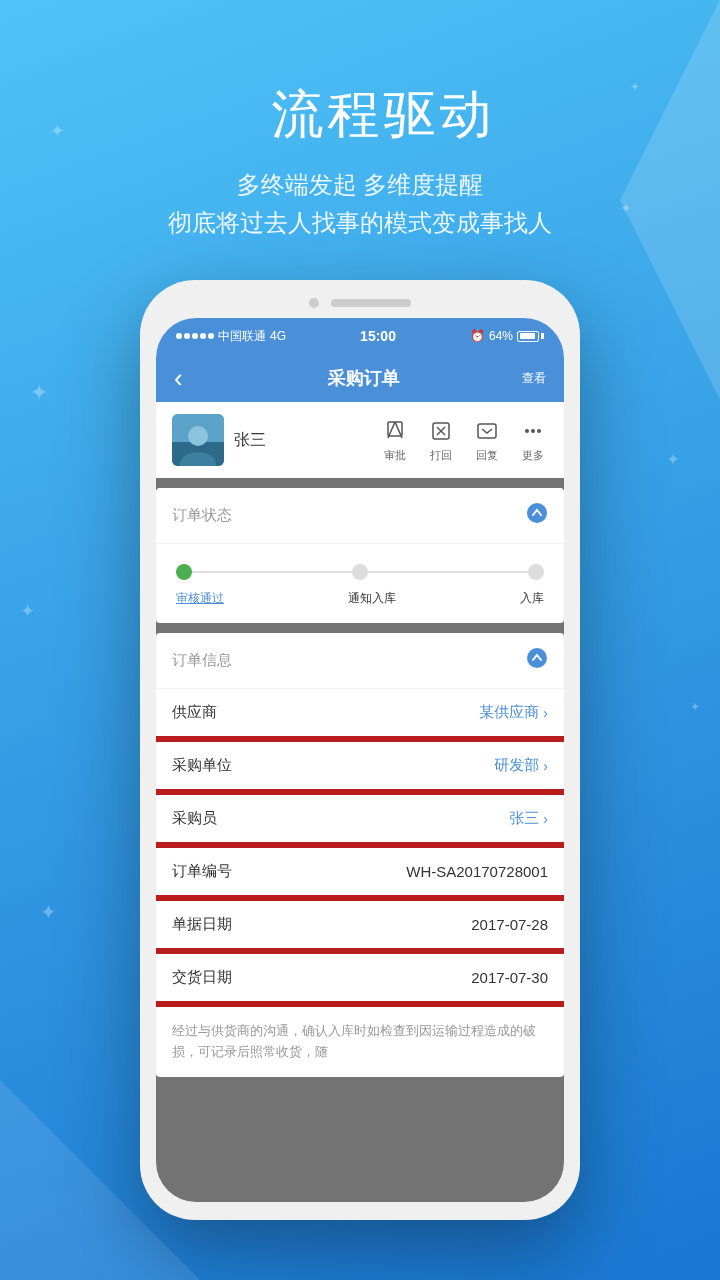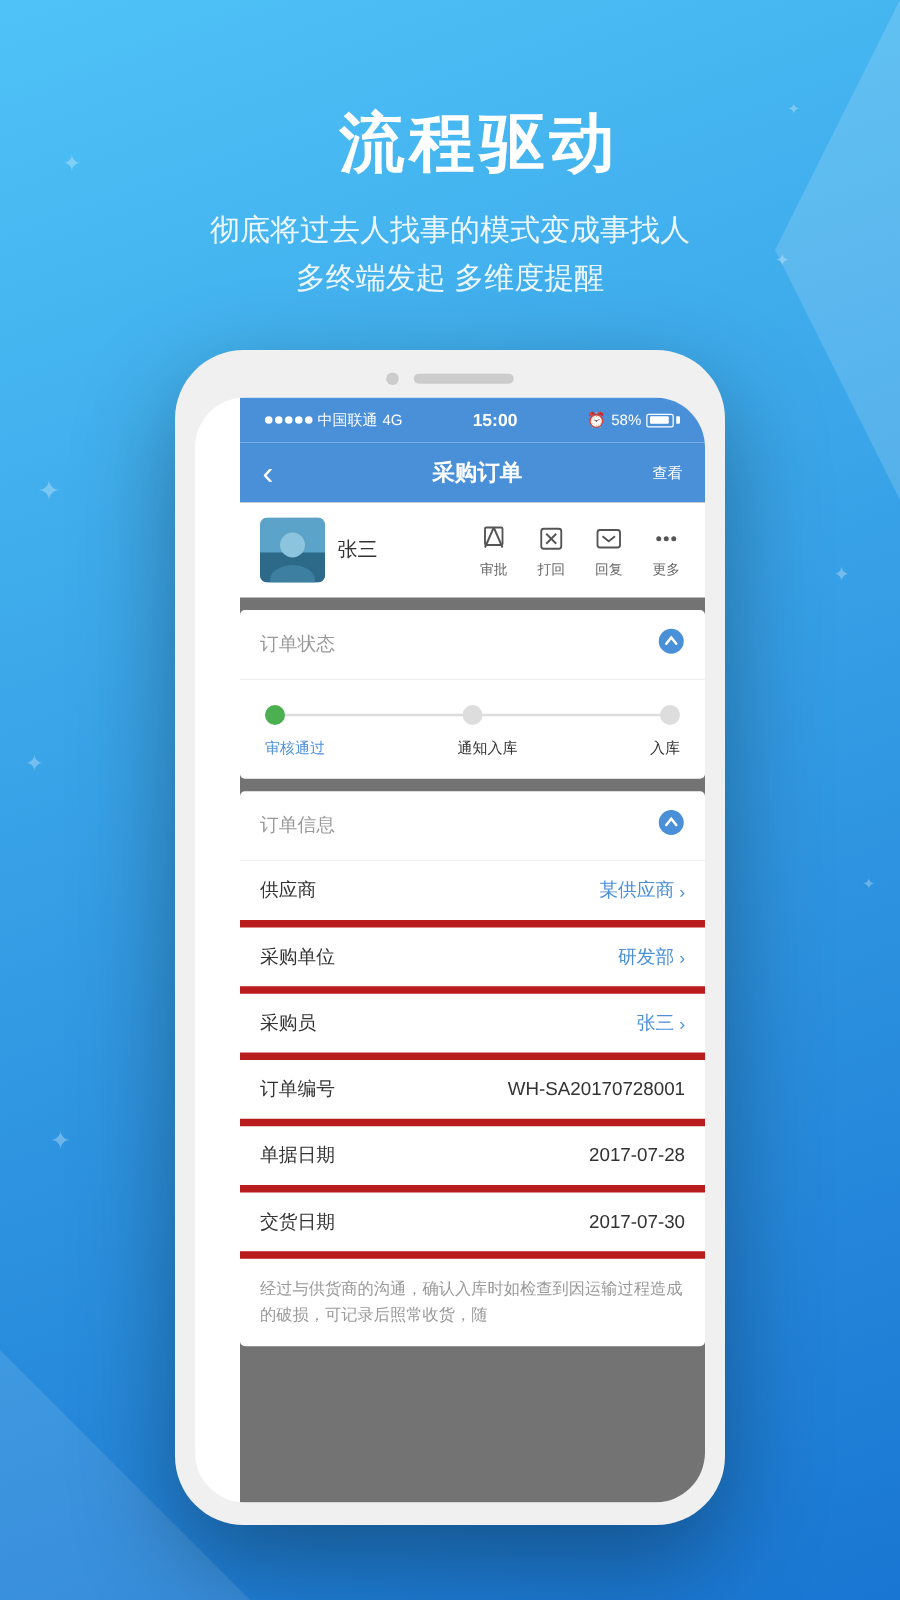--- a/index.html
+++ b/index.html
@@ -29,21 +29,21 @@
     
     .top-section {
       text-align: center;
       padding-top: 80px;
       padding-bottom: 40px;
       position: relative;
       z-index: 2;
     }
     .main-title {
       font-size: 52px;
-      font-weight: bold;
+      font-weight: normal;
       color: #fff;
       letter-spacing: 4px;
       margin-bottom: 16px;
       padding-left: 47px;
     }
     .sub-title {
       font-size: 24px;
       color: rgba(255,255,255,0.9);
       line-height: 1.6;
     }
@@ -81,21 +81,20 @@
       width: 80px;
       height: 8px;
       background: #ccc;
       border-radius: 4px;
     }
     .phone-screen {
       background: #fff;
       border-radius: 40px;
       overflow: hidden;
       width: 100%;
-      padding-left: 36px;
     }
 
     
     .status-bar {
       background: #4a90d9;
       display: flex;
       justify-content: space-between;
       align-items: center;
       padding: 8px 20px;
       height: 36px;
@@ -308,20 +307,21 @@
       justify-content: space-between;
     }
     .step-label {
       font-size: 12px;
       color: #333;
       text-align: center;
     }
     .step-label.active {
       color: #4a90d9;
       font-weight: 500;
+      text-decoration: underline;
     }
 
     
     .info-row {
       display: flex;
       justify-content: space-between;
       align-items: center;
       padding: 14px 16px;
       border-bottom: 6px solid #b91c1c;
     }
@@ -376,22 +376,22 @@
     <path d="M200,0 L200,400 L100,200 Z" fill="#fff"></path>
   </svg>
   <svg style="position:absolute;bottom:0;left:0;opacity:0.1" width="200" height="300" viewBox="0 0 200 300">
     <path d="M0,300 L200,300 L0,100 Z" fill="#fff"></path>
   </svg>
 </div>
 
 <div class="top-section">
   <div class="main-title">流程驱动</div>
   <div class="sub-title">
+    <div>多终端发起  多维度提醒</div>
     <div>彻底将过去人找事的模式变成事找人</div>
-    <div>多终端发起  多维度提醒</div>
   </div>
 </div>
 
 <div class="phone-container">
   <div class="phone-frame">
 
     <div class="phone-notch-area">
       <div class="phone-dot"></div>
       <div class="phone-speaker"></div>
     </div>
@@ -406,21 +406,21 @@
             <div class="status-dot"></div>
             <div class="status-dot"></div>
             <div class="status-dot"></div>
           </div>
           <span>中国联通</span>
           <span>4G</span>
         </div>
         <div class="status-center">15:00</div>
         <div class="status-right">
           <span>⏰</span>
-          <span>58%</span>
+          <span>64%</span>
           <div class="battery-icon">
             <div class="battery-body">
               <div class="battery-fill"></div>
             </div>
             <div class="battery-tip"></div>
           </div>
         </div>
       </div>
 
       <div class="nav-bar">

